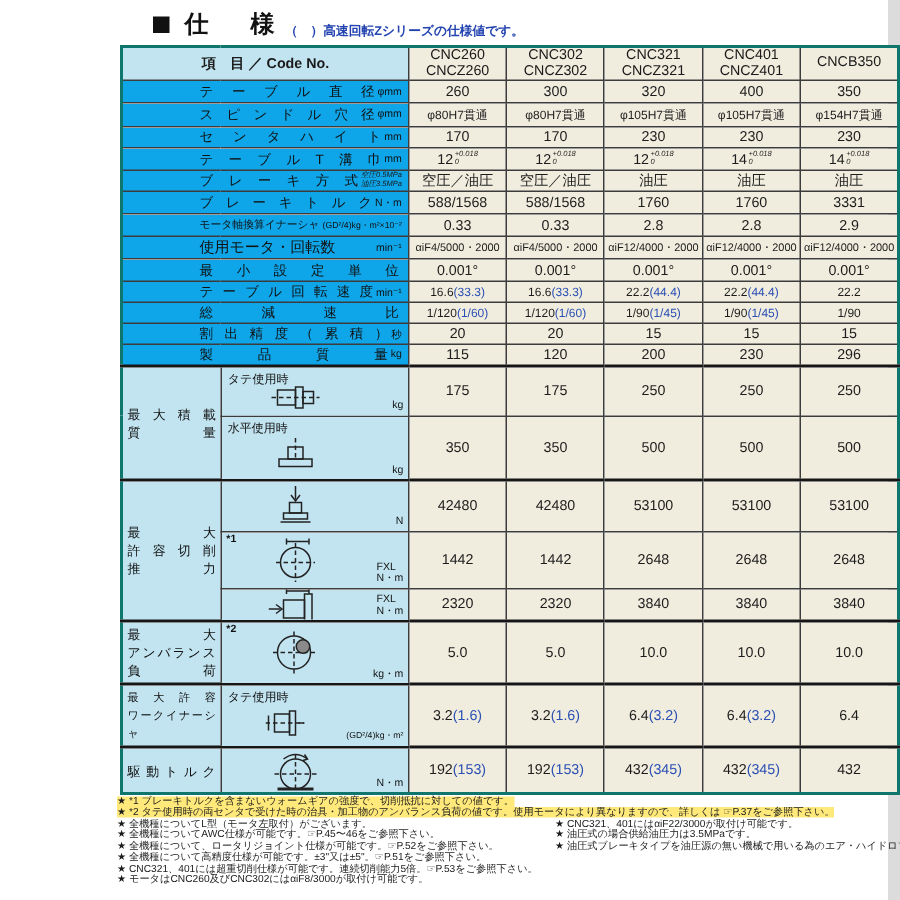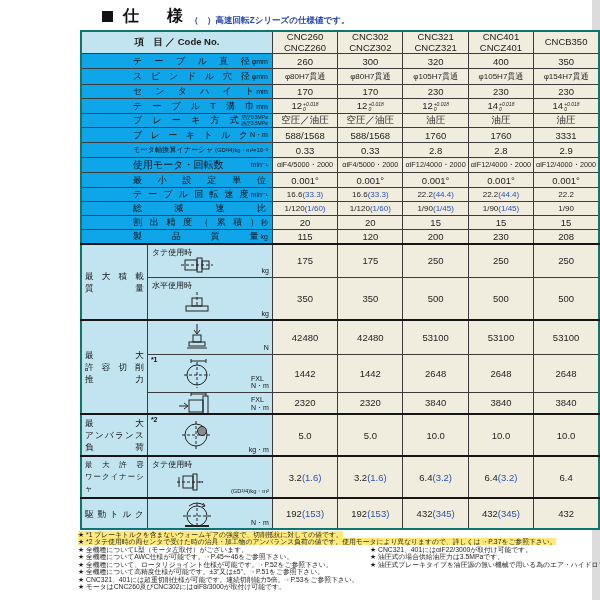--- a/index.html
+++ b/index.html
@@ -295,21 +295,21 @@
     <td class="lab" colspan="2">
           <div class="labflex">
       <span class="lt">製品質量</span>
       <span class="un">kg</span>
           </div>
         </td>
     <td class="d">115</td>
     <td class="d">120</td>
     <td class="d">200</td>
     <td class="d">230</td>
-    <td class="d">208</td>
+    <td class="d">296</td>
   </tr>
 
   <tr class="thick" style="height:33px">
     <td class="glab" rowspan="2"><div class="inner">最大積載
 質　量</div></td>
     <td class="sub">
       <span class="subtitle">タテ使用時</span>
       <div class="icwrap" style="top:8px">
             <svg width="34" height="16" viewBox="0 0 34 16">
         <line x1="1" y1="8" x2="33" y2="8" stroke-dasharray="3,2"></line>

